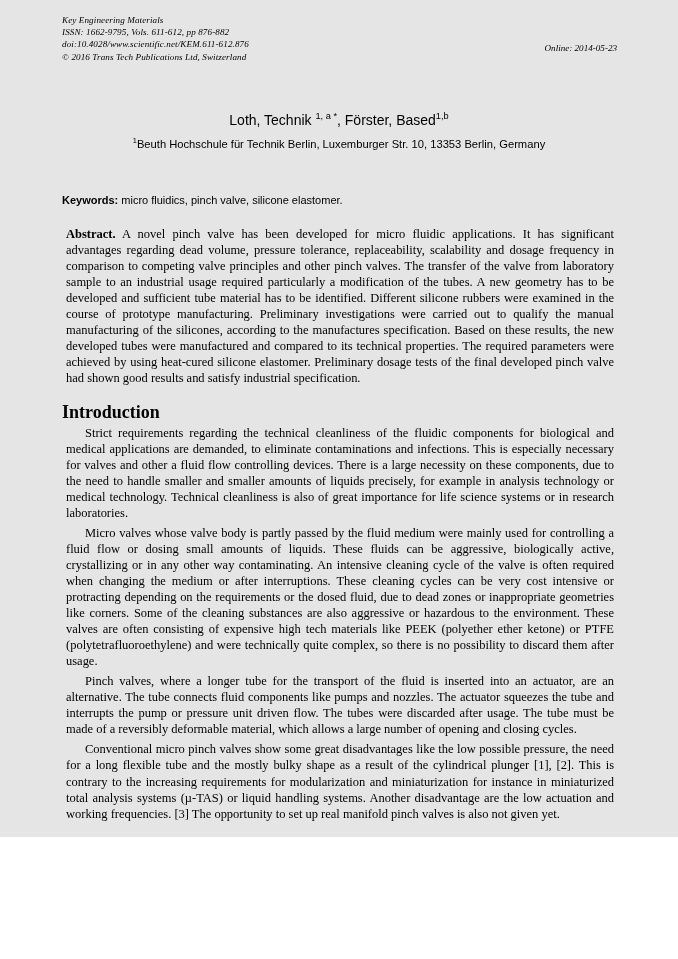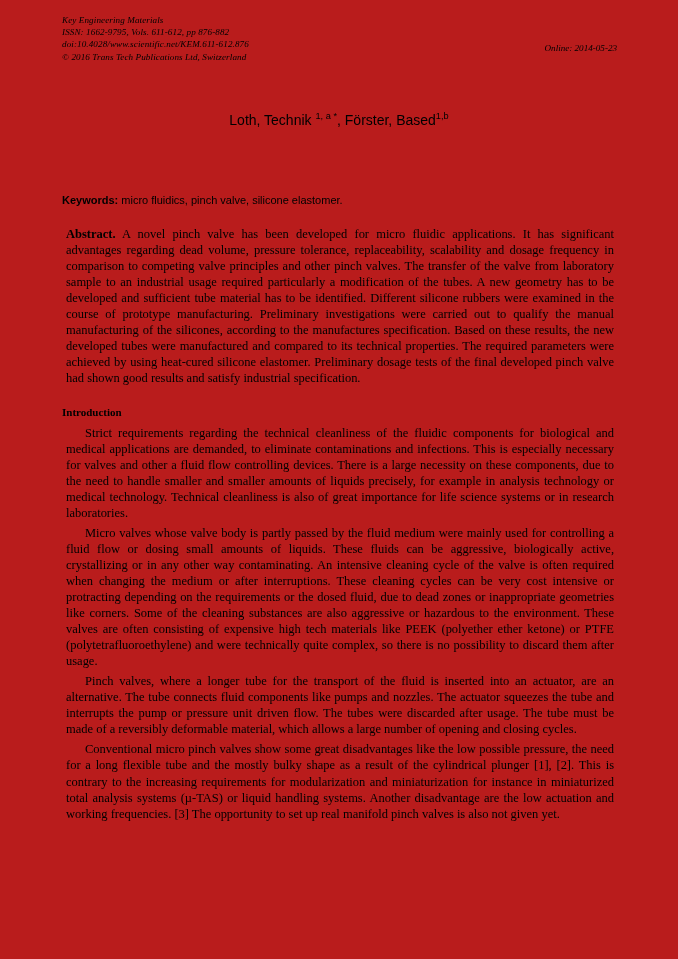--- a/index.html
+++ b/index.html
@@ -10,23 +10,23 @@
   }
   body {
     font-family: "Liberation Serif", "DejaVu Serif", serif;
     color: #000000;
     -webkit-font-smoothing: antialiased;
   }
 
   .page {
     position: relative;
     width: 678px;
-    height: 959px;
+    height: 837px;
     margin: 0 auto;
-    background: #b91c1c;
+    background: #e5e5e5;
     overflow: hidden;
     box-sizing: border-box;
     text-decoration: underline;
   }
 
   
   .masthead {
     position: absolute;
     left: 62px;
     top: 14px;
@@ -131,21 +131,21 @@
     line-height: 16.05px;
     text-align: justify;
     text-justify: inter-word;
     letter-spacing: -0.01px;
   }
   p.body.indent { text-indent: 19px; }
   p.body b { font-weight: bold; }
 
   .section-head {
     margin: 0;
-    font-size: 11px;
+    font-size: 18px;
     line-height: 16.05px;
     font-weight: bold;
   }
   .gap-section  { height: 14px; }
 </style>
 </head>
 <body>
 
 <div class="page">
 
@@ -157,20 +157,23 @@
       <div>© 2016 Trans Tech Publications Ltd, Switzerland</div>
     </div>
     <div class="masthead-right">Online: 2014-05-23</div>
   </div>
 
 
   <div class="authors">
     <span>Loth, Technik</span><span> </span><sup>1, a *</sup><span>, </span><span>Förster, Based</span><sup>1,b</sup>
   </div>
 
+  <div class="affiliation">
+    <sup>1</sup><span>Beuth Hochschule für Technik Berlin, Luxemburger Str. 10, 13353 Berlin, Germany</span>
+  </div>
 
 
   <div class="keywords">
     <b>Keywords:</b><span> micro fluidics, pinch valve, silicone elastomer.</span>
   </div>
 
   <div class="col">
 
     <p class="body">
       <b>Abstract.</b><span> A novel pinch valve has been developed for micro fluidic applications. It has significant advantages regarding dead volume, pressure tolerance, replaceability, scalability and dosage frequency in comparison to competing valve principles and other pinch valves. The transfer of the valve from laboratory sample to an industrial usage required particularly a modification of the tubes. A new geometry has to be developed and sufficient tube material has to be identified. Different silicone rubbers were examined in the course of prototype manufacturing. Preliminary investigations were carried out to qualify the manual manufacturing of the silicones, according to the manufactures specification. Based on these results, the new developed tubes were manufactured and compared to its technical properties. The required parameters were achieved by using heat-cured silicone elastomer. Preliminary dosage tests of the final developed pinch valve had shown good results and satisfy industrial specification.</span>

